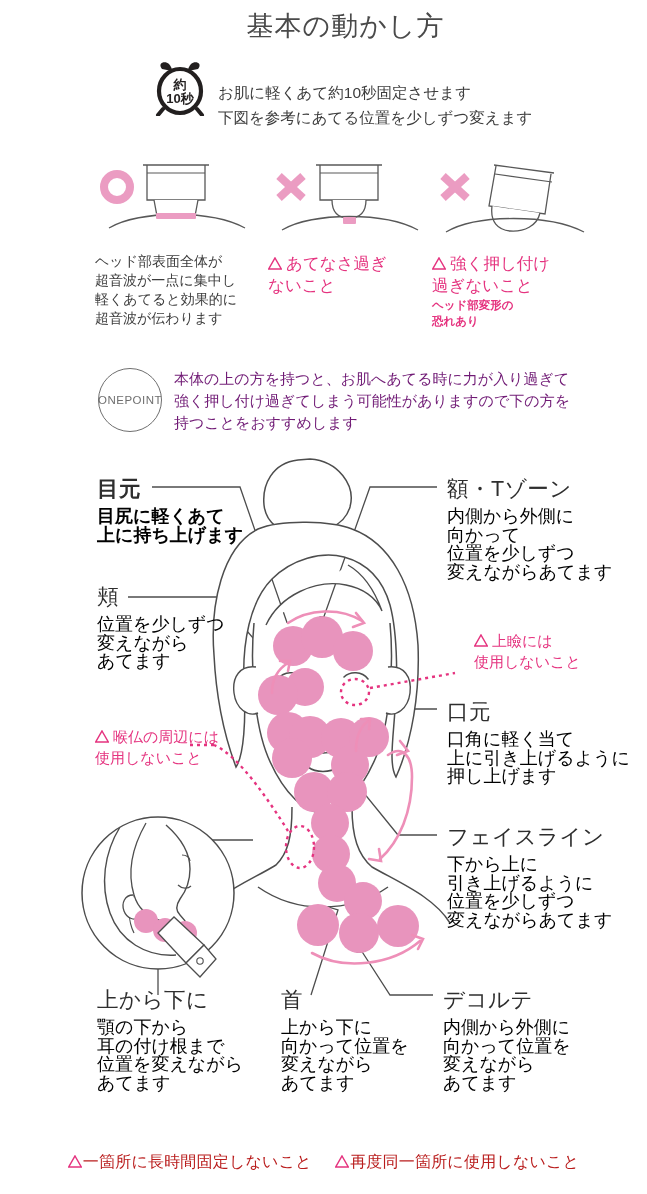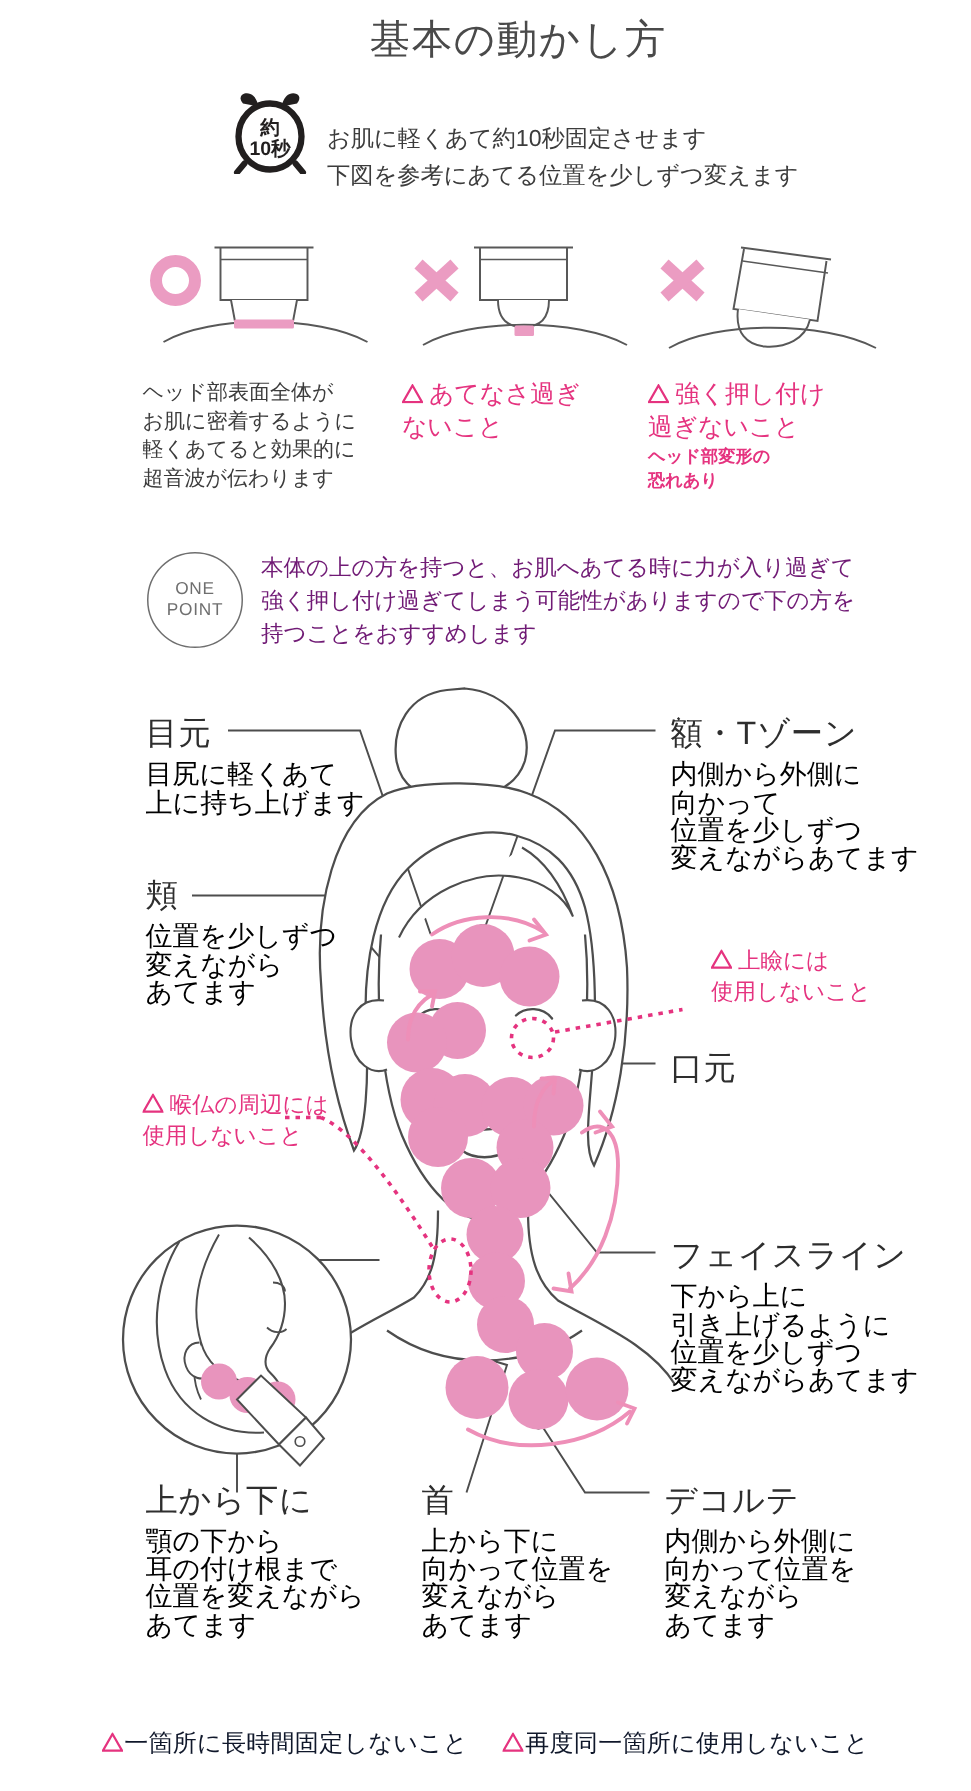--- a/index.html
+++ b/index.html
@@ -39,53 +39,53 @@
     margin-top:1px;font-size:11.5px;line-height:16px;color:#e5337f;
     white-space:pre-line;font-weight:700;
   }
   .warn-tri{display:inline-block;width:14px;height:13px;vertical-align:-1px;margin-right:4px;}
 
   
   #onepoint{position:absolute;left:98px;top:365px;width:480px;height:80px;}
   #onepoint-badge{
     position:absolute;left:0;top:3px;width:62px;height:62px;
     border:1.3px solid #6f6f6f;border-radius:50%;
-    display:flex;flex-direction:column;align-items:center;justify-content:center;
+    display:flex;flex-direction:row;align-items:center;justify-content:center;
     font-size:11.5px;line-height:14px;color:#6f6f6f;letter-spacing:.5px;
   }
   #onepoint-text{
     position:absolute;left:76px;top:3px;width:404px;
     font-size:15px;line-height:22px;color:#701a75;white-space:pre-line;
   }
 
   
   #diagram{position:absolute;left:0;top:455px;width:647px;height:670px;}
   #diagram-svg{position:absolute;left:0;top:0;}
 
   .lbl{position:absolute;}
   .lbl-head{font-size:21.5px;line-height:25px;color:#2e2e2e;letter-spacing:.5px;white-space:nowrap;}
   .lbl-body{font-size:18px;line-height:18.5px;color:#000000;white-space:pre-line;margin-top:5px;}
   .lbl-warn{font-size:15px;line-height:21px;color:#e5337f;white-space:pre-line;}
 
   
-  #lbl-eye       {left:97px; top:477px;}
+  #lbl-eye       {left:97px; top:477px;font-weight:bold;}
   #lbl-cheek     {left:97px; top:585px;}
   #lbl-forehead  {left:447px;top:477px;}
   #lbl-eyelid    {left:474px;top:630px;}
   #lbl-throat    {left:95px; top:726px;}
   #lbl-mouth     {left:447px;top:700px;}
   #lbl-faceline  {left:447px;top:825px;}
   #lbl-jaw       {left:97px; top:988px;}
   #lbl-neck      {left:281px;top:988px;}
   #lbl-decollete {left:443px;top:988px;}
 
   
   #footer{
     position:absolute;left:0;top:1152px;width:647px;text-align:center;
-    font-size:16px;color:#0f172a;letter-spacing:.2px;
+    font-size:16px;color:#b91c1c;letter-spacing:.2px;
   }
   #footer .sep{display:inline-block;width:14px;}
   #footer .warn-tri{margin-right:1px;}
 </style>
 </head>
 <body>
 
 <div class="page">
 
   <div id="page-title">基本の動かし方</div>
@@ -110,21 +110,21 @@
         <circle class="ok" cx="22" cy="27" r="13" fill="none" stroke="#eb9cc2" stroke-width="8"></circle>
         <path d="M52 5 L52 40 L110 40 L110 5" fill="#fff" stroke="#585858" stroke-width="1.3"></path>
         <line x1="48" y1="5" x2="114" y2="5" stroke="#585858" stroke-width="1.3"></line>
         <line x1="52" y1="13" x2="110" y2="13" stroke="#585858" stroke-width="1.1"></line>
         <path d="M59 40 L62 56 L100 56 L103 40" fill="#fff" stroke="#585858" stroke-width="1.3"></path>
         <path d="M14 68 C45 50 117 50 150 68" fill="none" stroke="#585858" stroke-width="1.3"></path>
         <rect x="61" y="53" width="40" height="6" rx="1" fill="#eb9cc2"></rect>
       </svg>
     </div>
     <div class="panel-caption">ヘッド部表面全体が
-お肌に密着するように
+超音波が一点に集中し
 軽くあてると効果的に
 超音波が伝わります</div>
   </div>
 
   <div class="panel" id="panel-toolight">
     <div class="panel-art">
       <svg width="180" height="85" viewBox="0 0 180 85">
         <g stroke="#eb9cc2" stroke-width="8" stroke-linecap="butt">
           <line x1="11" y1="16" x2="35" y2="38"></line>
           <line x1="35" y1="16" x2="11" y2="38"></line>
@@ -362,20 +362,23 @@
 
   <div class="lbl" id="lbl-throat">
     <div class="lbl-warn"><svg class="warn-tri" viewBox="0 0 14 13">
           <path d="M7 1 L13.3 12 L0.7 12 Z" fill="none" stroke="#e5337f" stroke-width="1.5"></path>
         </svg><span>喉仏の周辺には
 使用しないこと</span></div>
   </div>
 
   <div class="lbl" id="lbl-mouth">
     <div class="lbl-head">口元</div>
+    <div class="lbl-body">口角に軽く当て
+上に引き上げるように
+押し上げます</div>
   </div>
 
   <div class="lbl" id="lbl-faceline">
     <div class="lbl-head">フェイスライン</div>
     <div class="lbl-body">下から上に
 引き上げるように
 位置を少しずつ
 変えながらあてます</div>
   </div>
 

